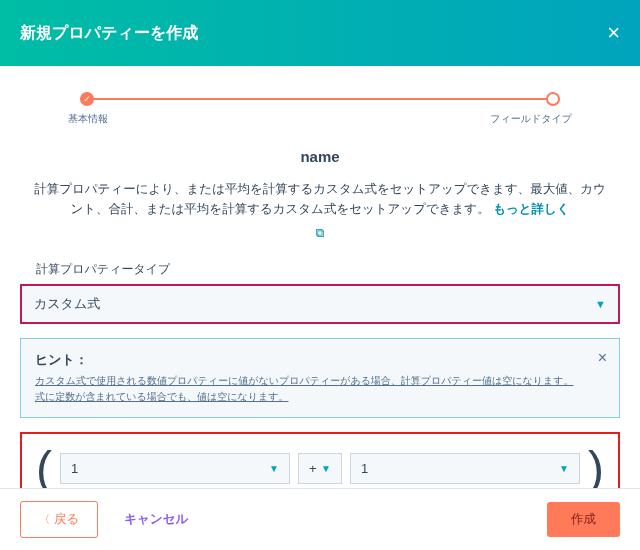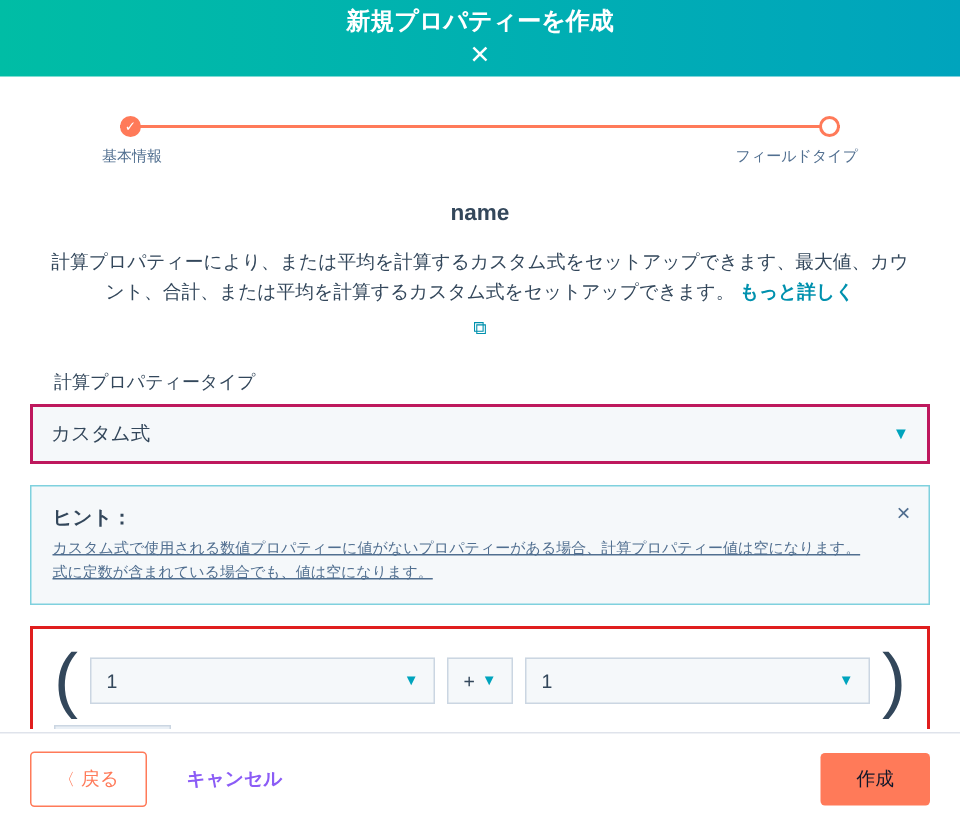--- a/index.html
+++ b/index.html
@@ -1,17 +1,17 @@
 <!DOCTYPE html>
 <html><head>
 <meta charset="utf-8">
 <style>
   * { box-sizing: border-box; margin: 0; padding: 0; }
   body { font-family: -apple-system, BlinkMacSystemFont, "Helvetica Neue", Arial, sans-serif; background: #fff; width: 640px; height: 550px; overflow: hidden; font-size: 13px; color: #33475b; }
-  .modal-header { background: linear-gradient(90deg, #00bda5 0%, #00a4bd 100%); color: #fff; padding: 4px 20px; display: flex; justify-content: space-between; align-items: center; flex-direction: column; }
+  .modal-header { background: linear-gradient(90deg, #00bda5 0%, #00a4bd 100%); color: #fff; padding: 22px 20px; display: flex; justify-content: space-between; align-items: center; }
   .modal-header h2 { font-size: 16px; font-weight: 600; }
   .close-x { color: #fff; font-size: 22px; font-weight: 300; cursor: pointer; line-height: 1; }
   .content { padding: 0 20px; height: 435px; overflow-y: auto; }
   .stepper { display: flex; align-items: center; justify-content: center; margin: 26px 60px 6px 60px; position: relative; }
   .stepper-line { position: absolute; top: 6px; left: 0; right: 0; height: 2px; background: #ff7a59; }
   .step { position: relative; z-index: 1; display: flex; flex-direction: column; align-items: center; }
   .step-circle { width: 14px; height: 14px; border-radius: 50%; background: #fff; border: 2px solid #ff7a59; display: flex; align-items: center; justify-content: center; }
   .step-circle.done { background: #ff7a59; }
   .step-circle.done::after { content: "✓"; color: #fff; font-size: 9px; line-height: 1;}
   .step-spacer { flex: 1; }
@@ -32,21 +32,21 @@
   .paren { font-size: 48px; font-weight: 200; color: #33475b; line-height: 0.7; }
   .op-select, .num-select { border: 1px solid #cbd6e2; background: #f5f8fa; padding: 7px 10px; display: flex; justify-content: space-between; align-items: center; cursor: pointer; font-size: 13px; }
   .num-select { flex: 1; }
   .op-select { width: 44px; }
   .op-select .caret, .num-select .caret { color: #00a4bd; font-size: 10px; }
   .add-formula-btn { margin-top: 12px; border: 1px solid #cbd6e2; background: #eaf0f6; color: #506e91; padding: 8px 14px; font-size: 12px; cursor: pointer; }
   .footer { position: absolute; bottom: 0; left: 0; right: 0; border-top: 1px solid #dfe3eb; padding: 12px 20px; display: flex; align-items: center; background:#fff; }
   .btn { padding: 9px 18px; font-size: 12.5px; cursor: pointer; border-radius: 3px; }
   .btn-back { border: 1px solid #ff7a59; background: #fff; color: #ff7a59; display: inline-flex; align-items: center; gap: 4px; }
   .btn-cancel { border: none; background: transparent; color: #8b5cf6; font-weight: 600; margin-left: 8px; }
-  .btn-create { border: none; background: #ff7a59; color: #0f172a; margin-left: auto; padding: 9px 24px; text-align: right;}
+  .btn-create { border: none; background: #ff7a59; color: #7f1d1d; margin-left: auto; padding: 9px 24px; text-align: right;}
   .back-chevron { font-size: 11px; }
 </style>
 </head>
 <body>
 
 <div class="modal-header">
   <h2>新規プロパティーを作成</h2>
   <span class="close-x">×</span>
 </div>
 

